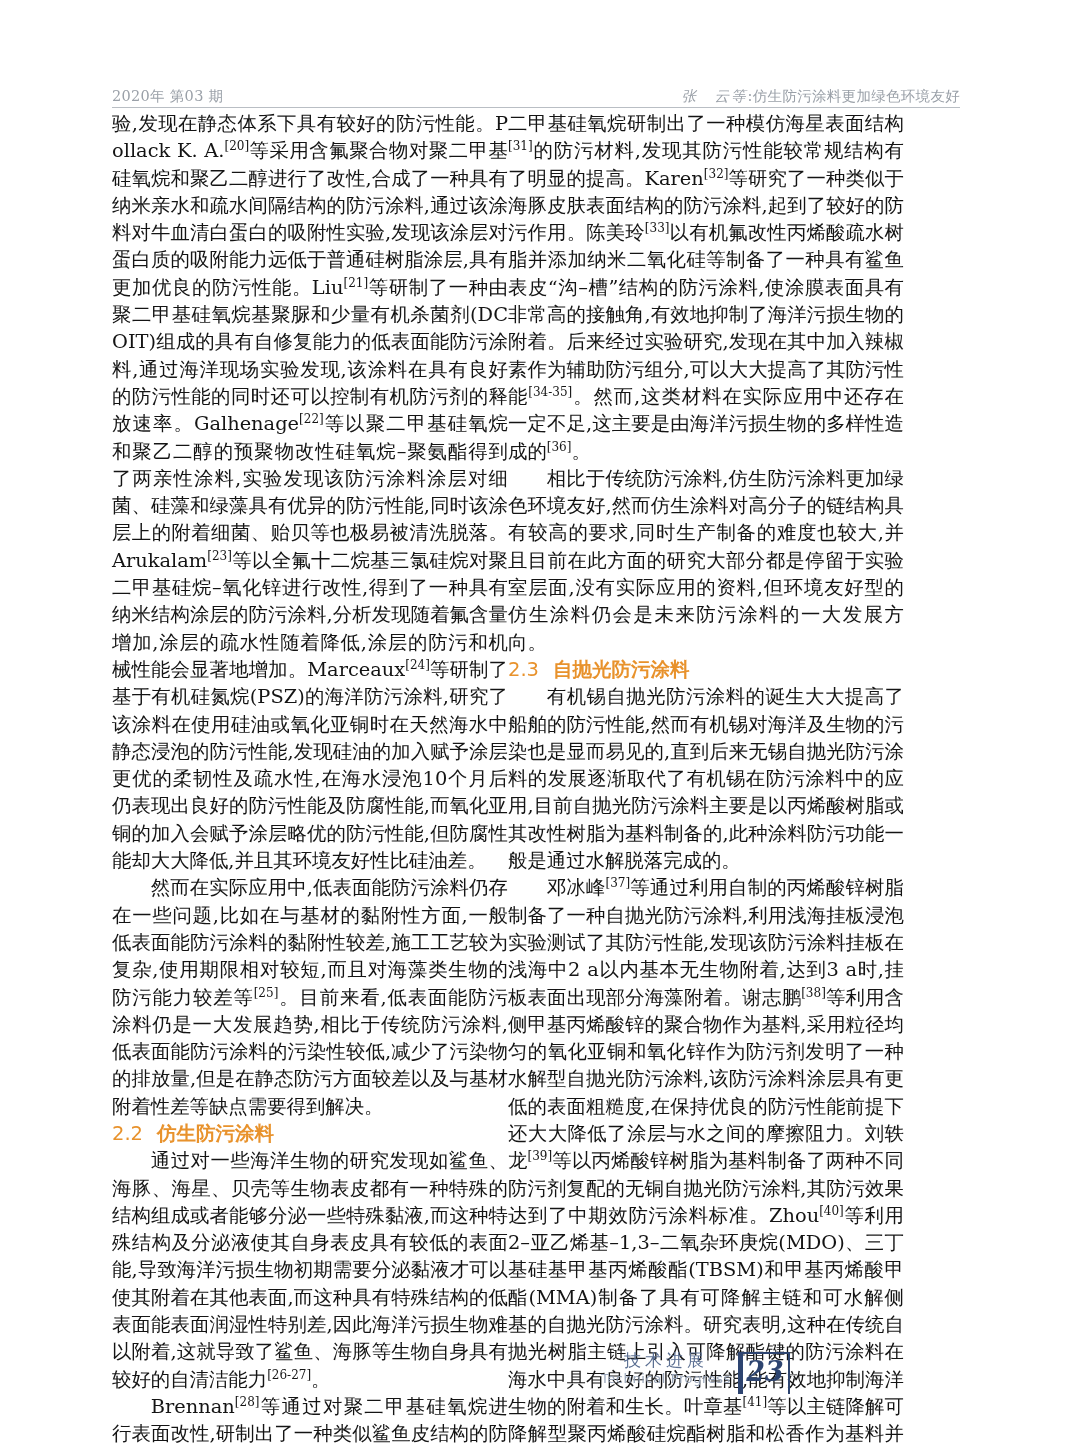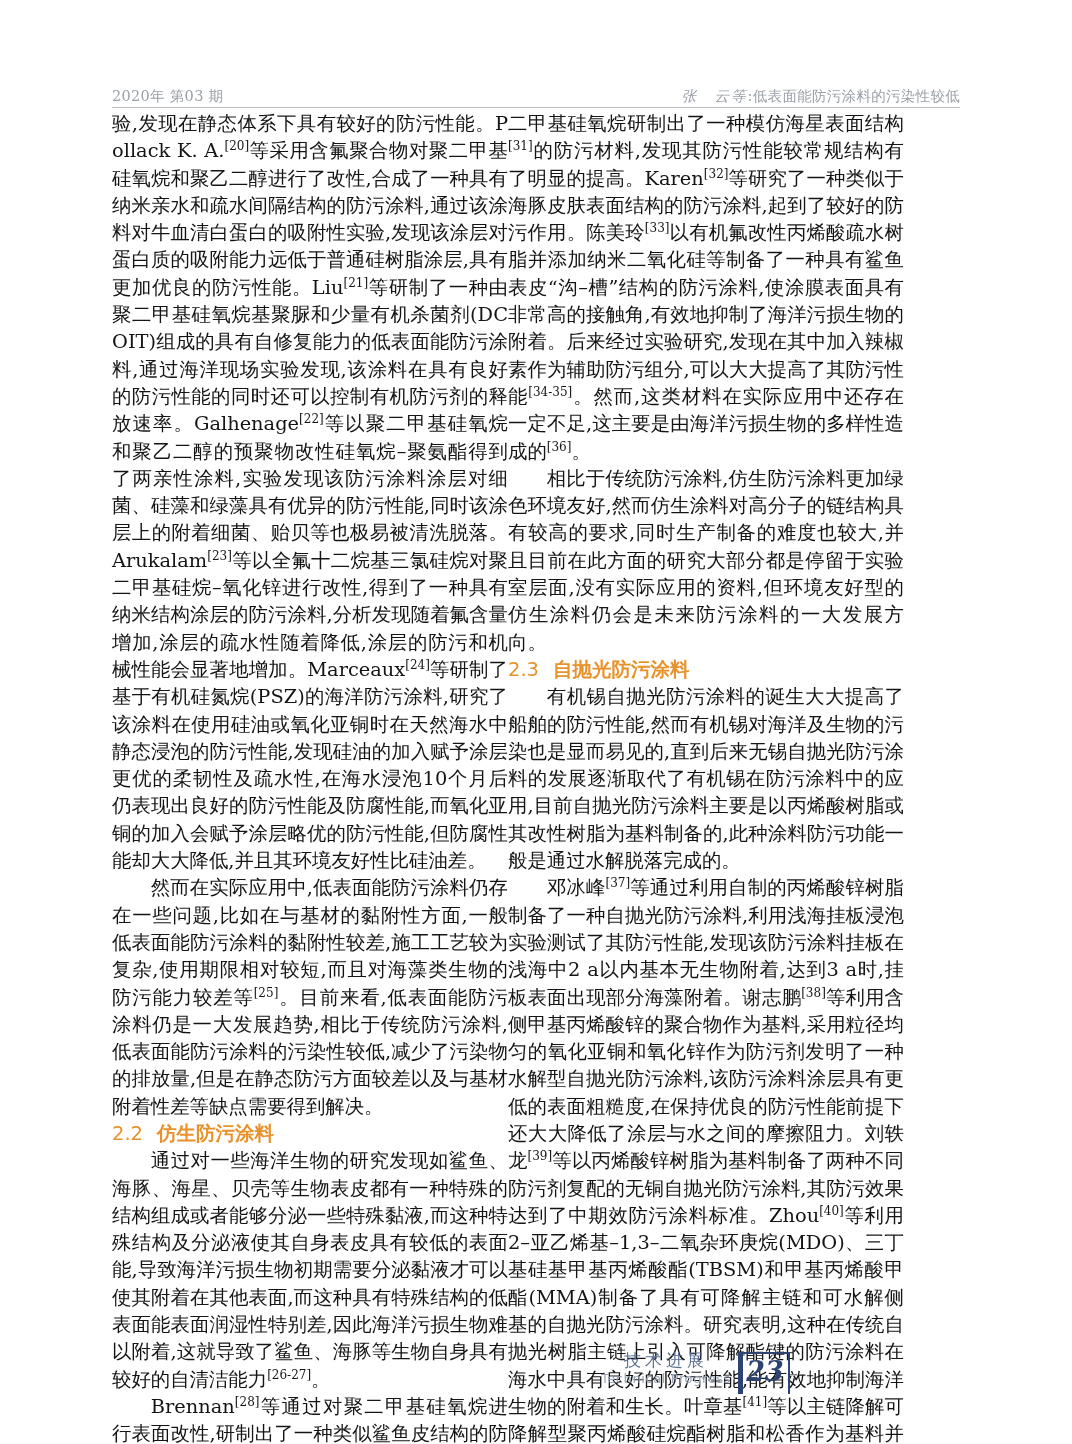--- a/index.html
+++ b/index.html
@@ -154,21 +154,21 @@
     font-family: "DejaVu Serif", "Liberation Serif", serif;
   }
 </style>
 </head>
 <body>
 
 <div class="page">
 
   <div class="runhead">
     <span class="runhead-left">2020年  第03 期</span>
-    <span class="runhead-right"><span class="author">张　云等</span><span>:低表面能防污涂料的污染性较低</span></span>
+    <span class="runhead-right"><span class="author">张　云等</span><span>:仿生防污涂料更加绿色环境友好</span></span>
   </div>
   <div class="runhead-rule"></div>
 
   <div class="columns">
 
     <div class="col">
 
       <p class="para cont"><span>验,发现在静态体系下具有较好的防污性能。Pollack K. A.</span><sup class="ref">[20]</sup><span>等采用含氟聚合物对聚二甲基硅氧烷和聚乙二醇进行了改性,合成了一种具有纳米亲水和疏水间隔结构的防污涂料,通过该涂料对牛血清白蛋白的吸附性实验,发现该涂层对蛋白质的吸附能力远低于普通硅树脂涂层,具有更加优良的防污性能。Liu</span><sup class="ref">[21]</sup><span>等研制了一种由聚二甲基硅氧烷基聚脲和少量有机杀菌剂(DCOIT)组成的具有自修复能力的低表面能防污涂料,通过海洋现场实验发现,该涂料在具有良好的防污性能的同时还可以控制有机防污剂的释放速率。Galhenage</span><sup class="ref">[22]</sup><span>等以聚二甲基硅氧烷和聚乙二醇的预聚物改性硅氧烷–聚氨酯得到了两亲性涂料,实验发现该防污涂料涂层对细菌、硅藻和绿藻具有优异的防污性能,同时该涂层上的附着细菌、贻贝等也极易被清洗脱落。Arukalam</span><sup class="ref">[23]</sup><span>等以全氟十二烷基三氯硅烷对聚二甲基硅烷–氧化锌进行改性,得到了一种具有纳米结构涂层的防污涂料,分析发现随着氟含量增加,涂层的疏水性随着降低,涂层的防污和机械性能会显著地增加。Marceaux</span><sup class="ref">[24]</sup><span>等研制了基于有机硅氮烷(PSZ)的海洋防污涂料,研究了该涂料在使用硅油或氧化亚铜时在天然海水中静态浸泡的防污性能,发现硅油的加入赋予涂层更优的柔韧性及疏水性,在海水浸泡10个月后仍表现出良好的防污性能及防腐性能,而氧化亚铜的加入会赋予涂层略优的防污性能,但防腐性能却大大降低,并且其环境友好性比硅油差。</span></p>
 
       <p class="para indent"><span>然而在实际应用中,低表面能防污涂料仍存在一些问题,比如在与基材的黏附性方面,一般低表面能防污涂料的黏附性较差,施工工艺较为复杂,使用期限相对较短,而且对海藻类生物的防污能力较差等</span><sup class="ref">[25]</sup><span>。目前来看,低表面能防污涂料仍是一大发展趋势,相比于传统防污涂料,低表面能防污涂料的污染性较低,减少了污染物的排放量,但是在静态防污方面较差以及与基材附着性差等缺点需要得到解决。</span></p>

